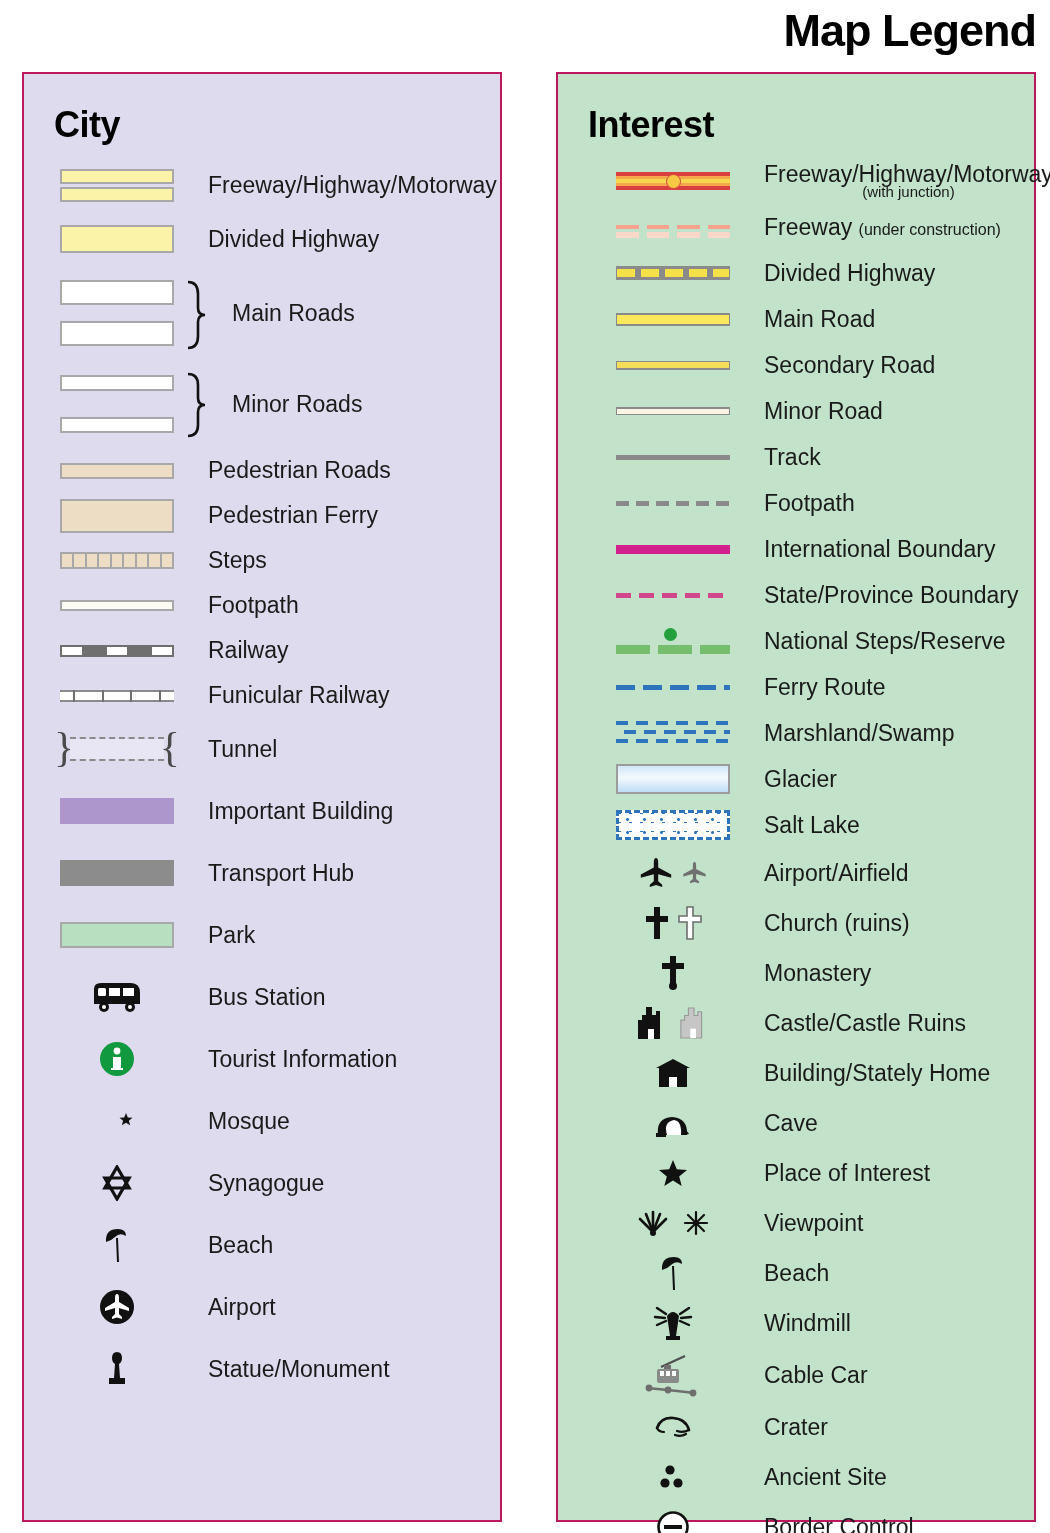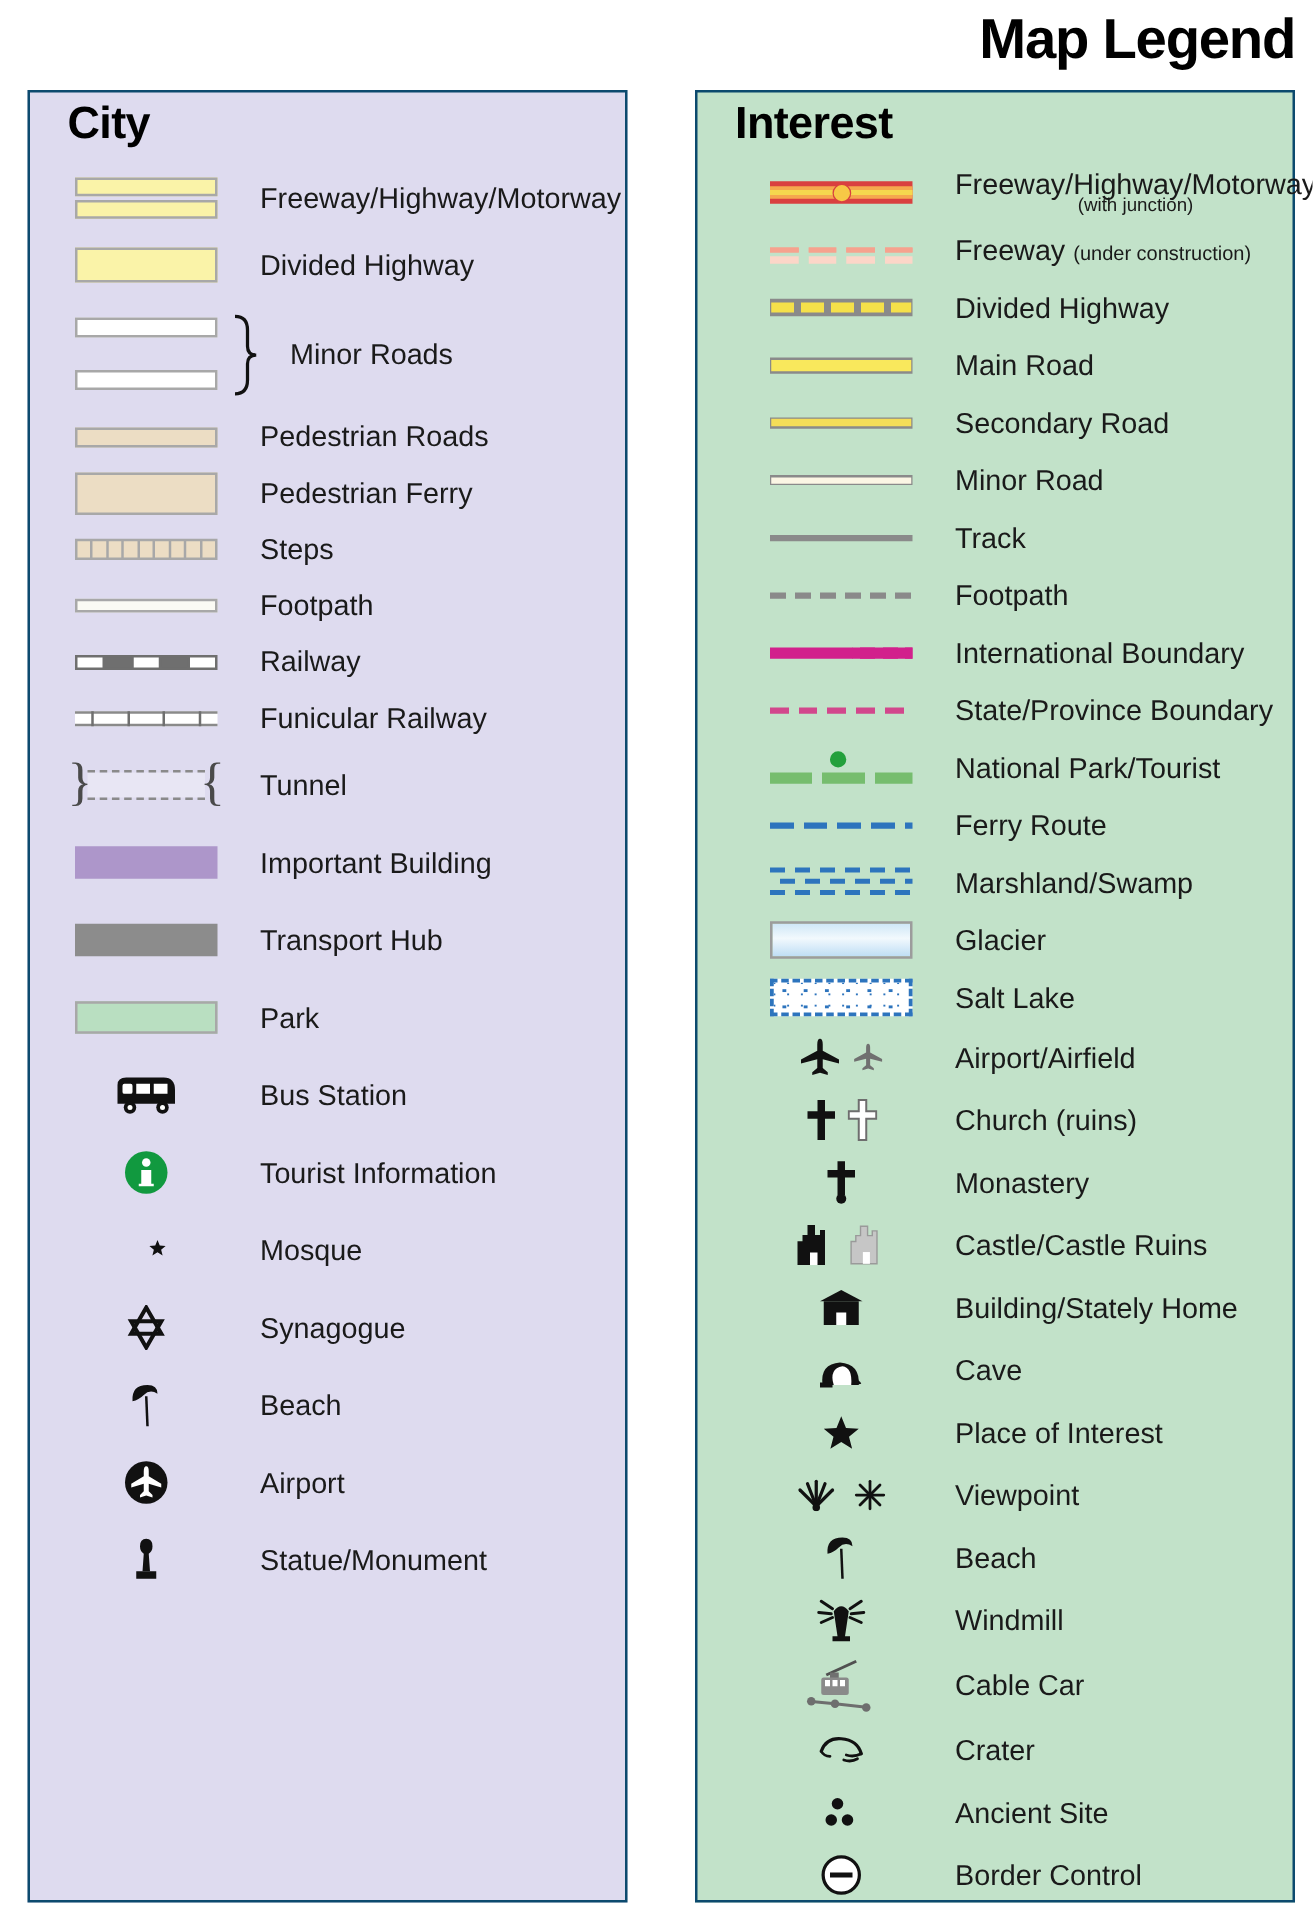--- a/index.html
+++ b/index.html
@@ -21,22 +21,22 @@
     font-weight:bold;
     letter-spacing:-1px;
     color:#000;
     line-height:1;
   }
 
   
   .panel {
     position:absolute;
     top:72px;
-    border:2px solid #0c4a6e;
-    padding:3px 0 14px 0;
+    border:2px solid #be185d;
+    padding:30px 0 14px 0;
   }
   #panel-city     { left:22px;  width:480px; height:1450px; background:#dedbef; }
   #panel-regional { left:556px; width:480px; height:1450px; background:#c2e2c9; }
 
   .panel-title {
     font-size:36px;
     font-weight:bold;
     letter-spacing:-0.5px;
     color:#000;
     margin:0 0 12px 30px;
@@ -201,20 +201,32 @@
       <div class="lbl">Freeway/Highway/Motorway</div>
     </div>
 
     <div class="row" style="min-height:54px">
       <div class="sym">
         <div class="swatch div-hwy"></div>
       </div>
       <div class="lbl">Divided Highway</div>
     </div>
 
+    <div class="row" style="min-height:94px">
+      <div class="sym" style="flex-direction:column; gap:16px;">
+        <div class="swatch road-main"></div>
+        <div class="swatch road-main"></div>
+      </div>
+      <div style="position:absolute; left:160px; top:14px;">
+        <svg width="22" height="70" viewBox="0 0 22 70">
+            <path d="M4 2 Q14 2 14 14 L14 28 Q14 35 21 35 Q14 35 14 42 L14 56 Q14 68 4 68" fill="none" stroke="#111" stroke-width="2.6"></path>
+          </svg>
+      </div>
+      <div class="lbl" style="padding-left:40px">Main Roads</div>
+    </div>
 
     <div class="row" style="min-height:88px">
       <div class="sym" style="flex-direction:column; gap:26px;">
         <div class="swatch road-minor"></div>
         <div class="swatch road-minor"></div>
       </div>
       <div style="position:absolute; left:160px; top:12px;">
         <svg width="22" height="66" viewBox="0 0 22 66">
             <path d="M4 2 Q14 2 14 13 L14 26 Q14 33 21 33 Q14 33 14 40 L14 53 Q14 64 4 64" fill="none" stroke="#111" stroke-width="2.6"></path>
           </svg>
@@ -497,21 +509,21 @@
       <div class="lbl">State/Province Boundary</div>
     </div>
 
     <div class="row" style="min-height:46px">
       <div class="sym">
         <div class="rline r-natpark">
             <div class="dot"></div>
             <div class="bar"></div>
           </div>
       </div>
-      <div class="lbl">National Park/Tourist</div>
+      <div class="lbl">National Steps/Reserve</div>
     </div>
 
     <div class="row" style="min-height:46px">
       <div class="sym">
           <div class="rline r-ferry"></div>
         </div>
       <div class="lbl">Ferry Route</div>
     </div>
 
     <div class="row" style="min-height:46px">

